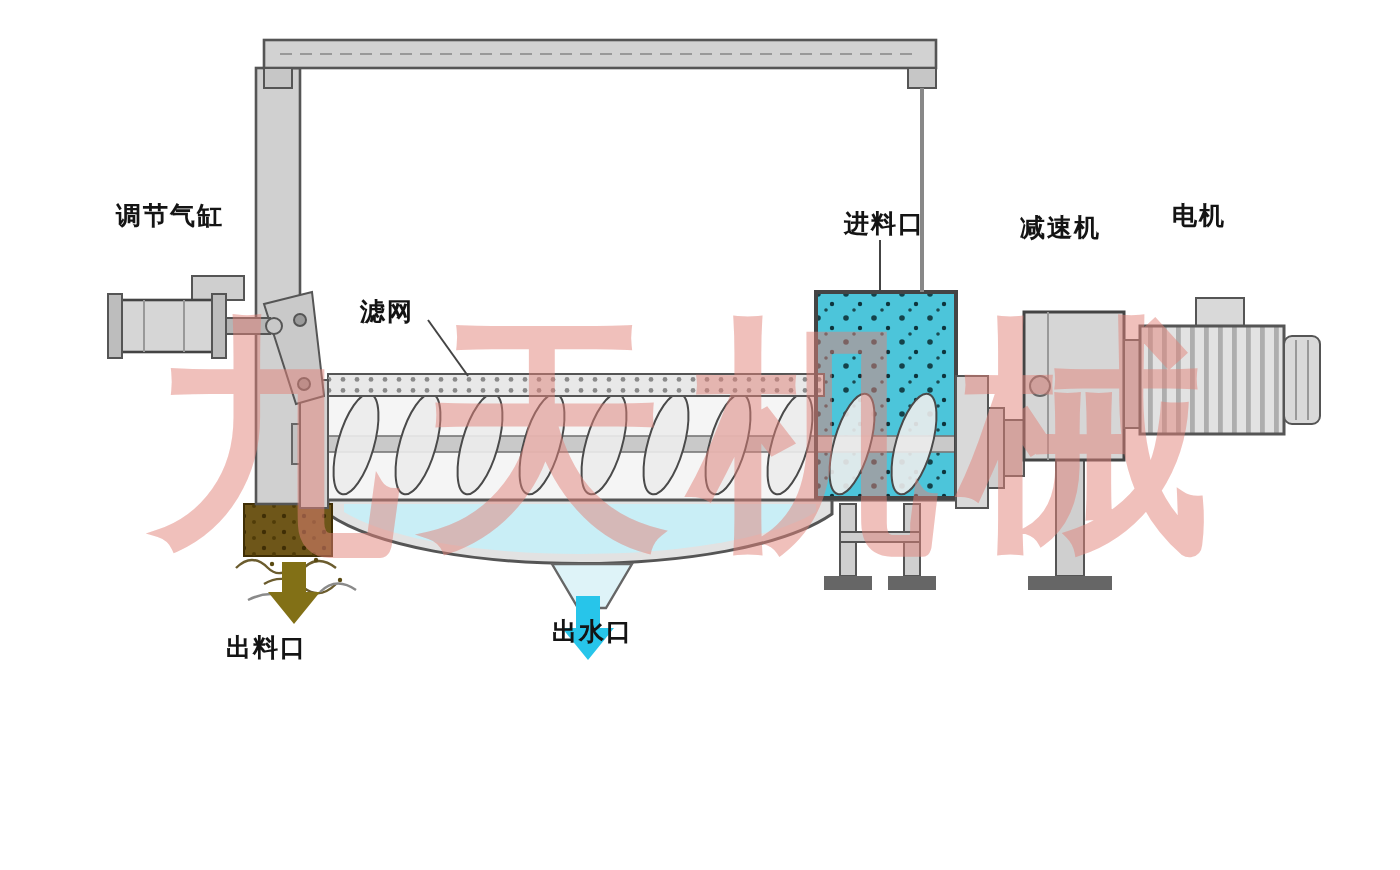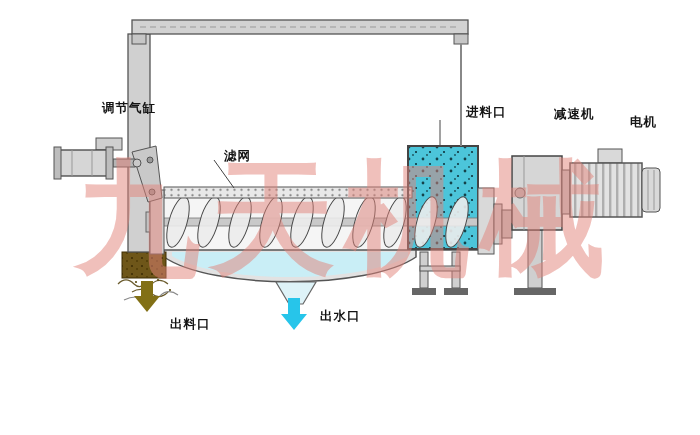--- a/index.html
+++ b/index.html
@@ -3,21 +3,21 @@
 <meta charset="utf-8">
 <style>
   html,body{margin:0;padding:0;background:#fff;}
   .stage{
     position:relative;width:700px;height:435px;background:#ffffff;
     overflow:hidden;font-family:"DejaVu Sans","Liberation Sans",sans-serif;
   }
   .stage svg{position:absolute;left:0;top:0;}
   .label{
     position:absolute;font-size:12.5px;font-weight:bold;color:#141414;
-    letter-spacing:1px;white-space:nowrap;margin-left:44px;
+    letter-spacing:1px;white-space:nowrap;
   }
 </style>
 </head>
 <body>
 
 <div class="stage">
 
   <svg width="700" height="435" viewBox="0 0 700 435">
     <defs>
       <pattern id="holes" width="7" height="5.5" patternUnits="userSpaceOnUse">
@@ -147,17 +147,17 @@
       <polygon points="288,298 300,298 300,314 307,314 294,330 281,314 288,314" fill="#27c5ea"></polygon>
     </g>
 
     <text x="75" y="262" font-size="125" font-weight="bold" letter-spacing="10" opacity="0.5" fill="#e2837a" font-family="DejaVu Serif, serif">九天机械</text>
   </svg>
 
   <div class="label" style="left:58px;top:100px">调节气缸</div>
   <div class="label" style="left:180px;top:148px">滤网</div>
   <div class="label" style="left:422px;top:104px">进料口</div>
   <div class="label" style="left:510px;top:106px">减速机</div>
-  <div class="label" style="left:586px;top:114px">电机</div>
-  <div class="label" style="left:126px;top:316px">出料口</div>
+  <div class="label" style="left:586px;top:100px">电机</div>
+  <div class="label" style="left:113px;top:316px">出料口</div>
   <div class="label" style="left:276px;top:308px">出水口</div>
 
 </div>
 
 </body></html>

